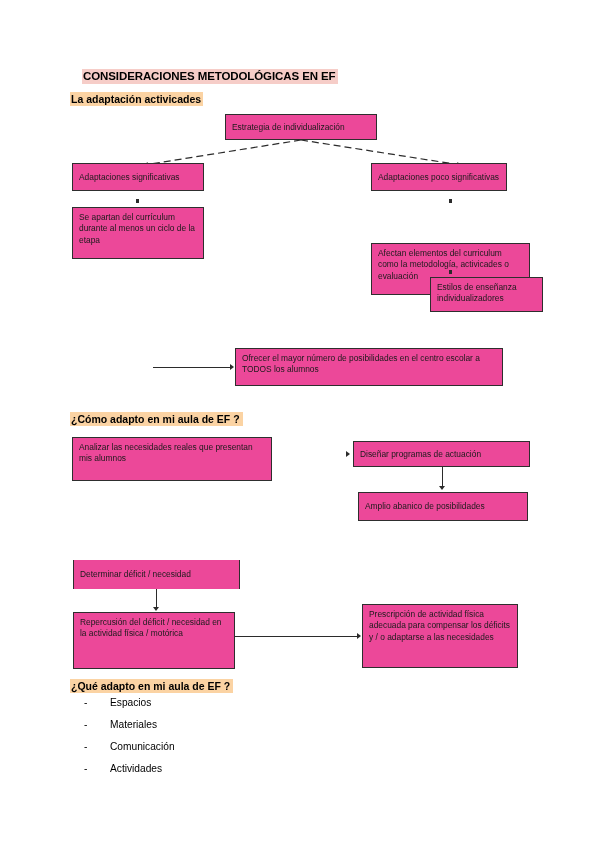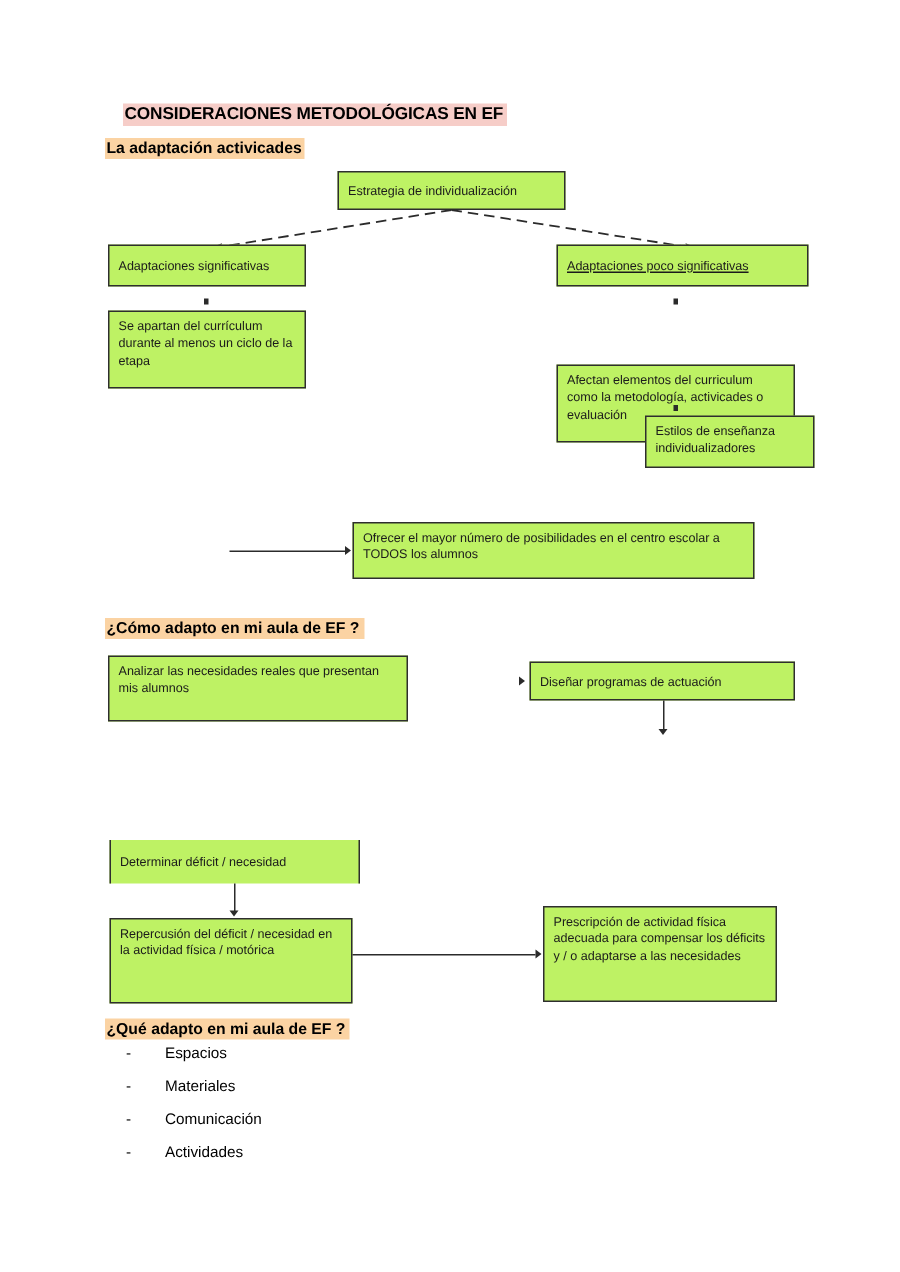--- a/index.html
+++ b/index.html
@@ -55,21 +55,21 @@
     line-height: 12px;
   }
   #head-como { top: 412px; }
   #head-que  { top: 679px; }
 
   
   .fbox {
     position: absolute;
     border: 1px solid #2e2e2e;
     box-sizing: border-box;
-    background: #bef264;
+    background: #ec4899;
     font-size: 8.4px;
     line-height: 11.4px;
     color: #1b1b1b;
     padding: 4px 6px 3px 6px;
   }
   .fbox.center-v {
     display: flex;
     align-items: center;
   }
   .fbox.side-only {
@@ -149,21 +149,21 @@
     <line x1="191" y1="2" x2="28" y2="28" stroke="#2b2b2b" stroke-width="1.2" stroke-dasharray="7,4"></line>
     <line x1="191" y1="2" x2="357" y2="28" stroke="#2b2b2b" stroke-width="1.2" stroke-dasharray="7,4"></line>
     <polygon points="28,28 38,24.2 36,31" fill="#2b2b2b"></polygon>
     <polygon points="357,28 347,24.2 349,31" fill="#2b2b2b"></polygon>
   </svg>
 
   <div class="fbox center-v" style="left:72px; top:163px; width:132px; height:28px;">
     <span>Adaptaciones significativas</span>
   </div>
 
-  <div class="fbox center-v" style="left:371px; top:163px; width:168px; height:28px;text-decoration:underline;">
+  <div class="fbox center-v" style="left:371px; top:163px; width:136px; height:28px;">
     <span>Adaptaciones poco significativas</span>
   </div>
 
   <div class="tick-down" style="left:136px; top:199px;"></div>
   <div class="tick-down" style="left:449px; top:199px;"></div>
 
   <div class="fbox" style="left:72px; top:207px; width:132px; height:52px;">
     <span>Se apartan del currículum durante al menos un ciclo de la etapa</span>
   </div>
 
@@ -193,20 +193,23 @@
 
   <div class="arrow-right" style="left:346px; top:451px;"></div>
 
   <div class="fbox center-v" style="left:353px; top:441px; width:177px; height:26px;text-align:right;">
     <span>Diseñar programas de actuación</span>
   </div>
 
   <div class="vline" style="left:442px; top:467px; height:21px;"></div>
   <div class="arrow-down" style="left:439px; top:486px;"></div>
 
+  <div class="fbox center-v" style="left:358px; top:492px; width:170px; height:29px;">
+    <span>Amplio abanico de posibilidades</span>
+  </div>
 
   <div class="fbox center-v side-only" style="left:73px; top:560px; width:167px; height:29px;">
     <span>Determinar déficit / necesidad</span>
   </div>
 
   <div class="vline" style="left:156px; top:589px; height:20px;"></div>
   <div class="arrow-down" style="left:153px; top:607px;"></div>
 
   <div class="fbox" style="left:73px; top:612px; width:162px; height:57px;">
     <span>Repercusión del déficit / necesidad en  la actividad física / motórica</span>

